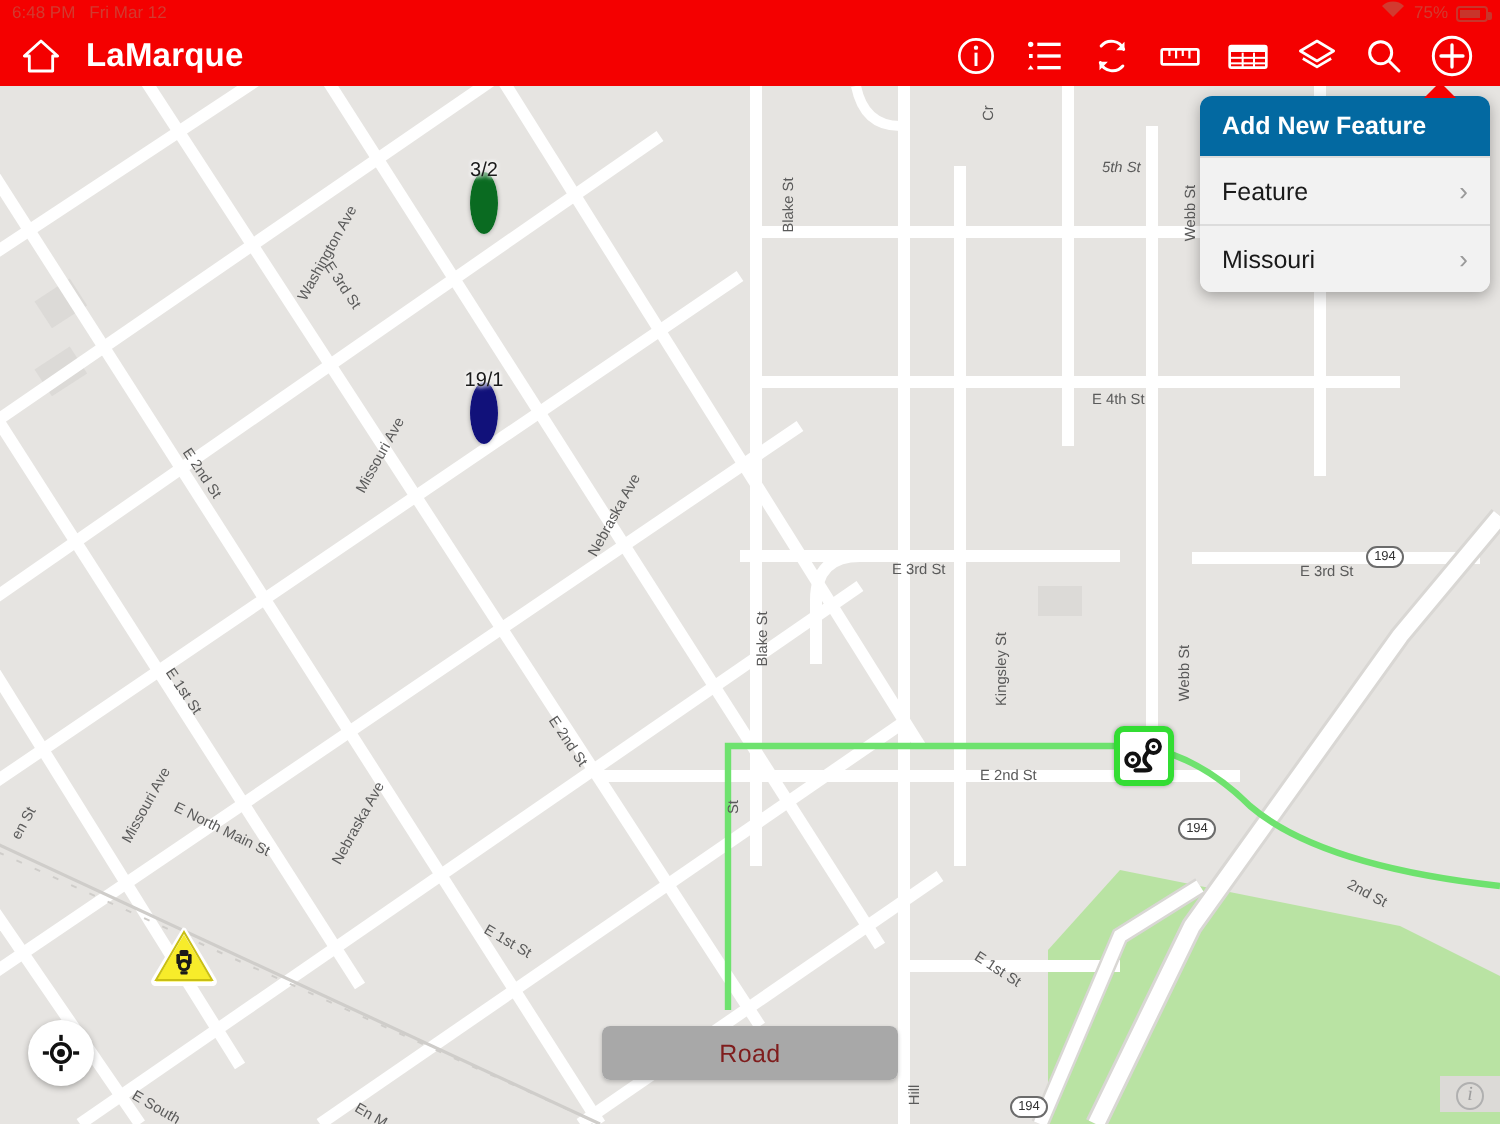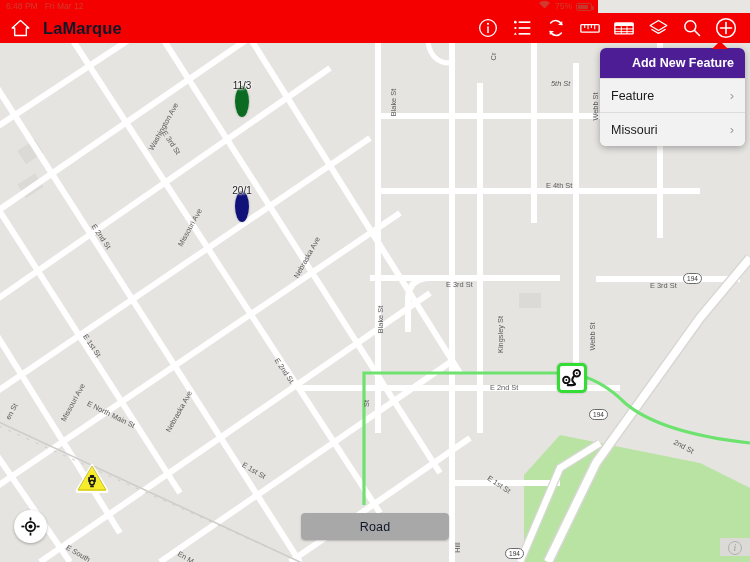--- a/index.html
+++ b/index.html
@@ -6,21 +6,21 @@
   html, body {
     width: 750px; height: 562px;
     font-family: "Liberation Sans", sans-serif;
     overflow: hidden;
     background: #e8e6e3;
   }
   #app { position: relative; width: 750px; height: 562px; overflow: hidden; }
 
   
   .statusbar {
-    position: absolute; top: 0; left: 0; width: 598px; height: 13px;
+    position: absolute; top: 0; left: 0; width: 750px; height: 13px;
     background: #f40000; color: #d23a2f;
     font-size: 8.5px; line-height: 13px;
     display: flex; align-items: center;
     padding: 0 6px;
     z-index: 40;
   }
   .sb-left { display: flex; gap: 7px; align-items: center; }
   .sb-right { margin-left: auto; display: flex; gap: 4px; align-items: center; }
   .sb-wifi { display: inline-block; }
   .sb-batt {
@@ -37,21 +37,21 @@
   }
 
   
   .navbar {
     position: absolute; top: 13px; left: 0; width: 750px; height: 30px;
     background: #f40000; z-index: 35;
     display: flex; align-items: center;
   }
   .nav-home { margin-left: 10px; cursor: pointer; display: flex; align-items: center; }
   .nav-title {
-    color: #0f172a; font-size: 16.5px; font-weight: bold;
+    color: #ffffff; font-size: 16.5px; font-weight: bold;
     margin-left: 12px; letter-spacing: .1px;
   }
   .nav-tools { margin-left: auto; display: flex; align-items: center; gap: 12px; padding-right: 13px; }
   .tool { width: 22px; height: 22px; display: flex; align-items: center; justify-content: center; cursor: pointer; }
 
   
   .map {
     position: absolute; top: 43px; left: 0; width: 750px; height: 519px;
     background: #e6e4e1; overflow: hidden;
   }
@@ -90,21 +90,21 @@
   .seg {
     position: absolute; left: 301px; top: 513px;
     width: 148px; height: 27px; border-radius: 4px;
     overflow: hidden; display: flex; box-shadow: 0 1px 2px rgba(0,0,0,.22);
     z-index: 20; background: #fff;
   }
   .seg div {
     flex: 1; display: flex; align-items: center; justify-content: center;
     font-size: 12.5px; color: #cfcfcf; cursor: pointer; letter-spacing: .2px;
   }
-  .seg div.active { background: #a8a8a8; color: #0f172a; }
+  .seg div.active { background: #a8a8a8; color: #7f1d1d; }
   .seg div.inactive { background: #fdfdfd; color: #b5b5b5; }
 
   .attrib {
     position: absolute; left: 4px; top: 543px; z-index: 20;
     display: flex; align-items: center; gap: 3px;
     color: #b9b9b9; font-size: 10px; font-weight: bold;
   }
   .attrib .mb-circle {
     width: 11px; height: 11px; border-radius: 50%;
     border: 2px solid #cbcbcb; position: relative;
@@ -123,22 +123,22 @@
     background: #f2f2f2; border-radius: 6px;
     box-shadow: 0 2px 7px rgba(0,0,0,.3);
     z-index: 50; overflow: hidden;
   }
   .pop-arrow {
     position: absolute; top: 41px; right: 22px; width: 0; height: 0;
     border-left: 8px solid transparent; border-right: 8px solid transparent;
     border-bottom: 8px solid #f40000; z-index: 51;
   }
   .pop-header {
-    background: #4c1d95; color: #fff; font-weight: bold;
-    font-size: 12.5px; padding: 8px 11px; text-align: right;
+    background: #0369a1; color: #fff; font-weight: bold;
+    font-size: 12.5px; padding: 8px 11px;
   }
   .pop-item {
     display: flex; align-items: center;
     padding: 9px 11px; font-size: 12.5px; color: #1a1a1a;
     border-top: 1px solid #dcdcdc; cursor: pointer; background: #f2f2f2;
   }
   .pop-item:first-of-type { border-top: none; }
   .pop-item .chev { margin-left: auto; color: #9a9a9a; font-size: 13px; }
 
   .street-lbl {
@@ -336,43 +336,43 @@
         <div class="street-lbl" style="left: 486px; top: 437px; transform: rotate(33deg);">E 1st St</div>
         <div class="street-lbl" style="left: 65px; top: 506px; transform: rotate(30deg);">E South</div>
         <div class="street-lbl" style="left: 177px; top: 510px; transform: rotate(30deg);">En M</div>
         <div class="street-lbl" style="left: 3px; top: 364px; transform: rotate(-61deg);">en St</div>
         <div class="street-lbl" style="left: 380px; top: 55px; transform: rotate(-90deg);">Blake St</div>
         <div class="street-lbl" style="left: 367px; top: 272px; transform: rotate(-90deg);">Blake St</div>
         <div class="street-lbl" style="left: 490px; top: 9px; transform: rotate(-90deg);">Cr</div>
         <div class="street-lbl" style="left: 551px; top: 36px; transform: rotate(0deg); font-style: italic;">5th St</div>
         <div class="street-lbl" style="left: 581px; top: 59px; transform: rotate(-90deg);">Webb St</div>
         <div class="street-lbl" style="left: 578px; top: 289px; transform: rotate(-90deg);">Webb St</div>
-        <div class="street-lbl" style="left: 546px; top: 138px; transform: rotate(0deg);">E 4th St</div>
+        <div class="street-lbl" style="left: 546px; top: 152px; transform: rotate(0deg);">E 4th St</div>
         <div class="street-lbl" style="left: 446px; top: 237px; transform: rotate(0deg);">E 3rd St</div>
         <div class="street-lbl" style="left: 650px; top: 238px; transform: rotate(0deg);">E 3rd St</div>
         <div class="street-lbl" style="left: 482px; top: 287px; transform: rotate(-90deg);">Kingsley St</div>
         <div class="street-lbl" style="left: 490px; top: 340px; transform: rotate(0deg);">E 2nd St</div>
         <div class="street-lbl" style="left: 673px; top: 399px; transform: rotate(28deg);">2nd St</div>
         <div class="street-lbl" style="left: 363px; top: 356px; transform: rotate(-90deg);">St</div>
         <div class="street-lbl" style="left: 452px; top: 500px; transform: rotate(-90deg);">Hill</div>
       </div>
 
     <div id="route-shields">
         <div class="shield" style="left: 683px; top: 230px;">194</div>
         <div class="shield" style="left: 589px; top: 366px;">194</div>
         <div class="shield" style="left: 505px; top: 505px;">194</div>
       </div>
 
     <div class="marker" style="left:235px; top:50px;">
-      <span class="marker-label">11/3</span>
+      <span class="marker-label">3/2</span>
       <span class="ring"></span>
     </div>
 
     <div class="marker" style="left:235px; top:155px;">
-      <span class="marker-label">20/1</span>
+      <span class="marker-label">19/1</span>
       <span class="ring blue"></span>
     </div>
 
     <div class="marker" style="left:75px; top:420px;">
       <svg class="warn-tri" viewBox="0 0 34 30">
         <path d="M17 2 L32 27 Q33 29 30 29 L4 29 Q1 29 2 27 Z" fill="#f7ec2a" stroke="#ffffff" stroke-width="2.4" stroke-linejoin="round"></path>
         <path d="M17 3 L31 27 L3 27 Z" fill="none" stroke="#c9bf12" stroke-width="1"></path>
         <g fill="#1a1a1a">
           <rect x="13.2" y="14" width="1.8" height="5" rx=".6"></rect>
           <rect x="19" y="14" width="1.8" height="5" rx=".6"></rect>

